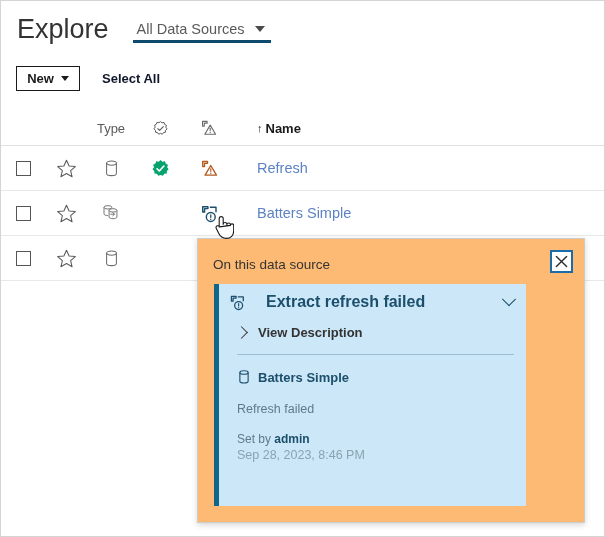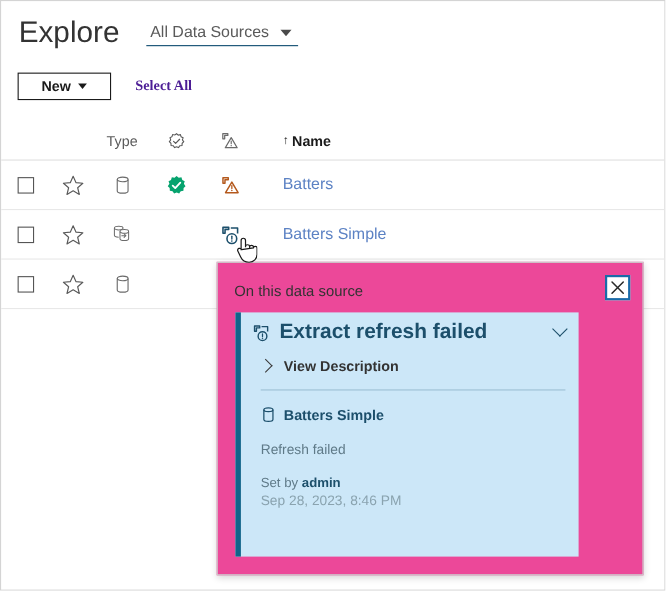--- a/index.html
+++ b/index.html
@@ -37,21 +37,21 @@
     color: #333333;
     letter-spacing: 0px;
     line-height: 30px;
   }
   .source-select {
     margin-left: 24px;
     margin-top: 6px;
     display: flex;
     align-items: center;
     gap: 10px;
-    border-bottom: 1px solid #0c4a6e;
+    border-bottom: 3px solid #0c4a6e;
     padding: 0 6px 3px 4px;
     cursor: pointer;
   }
   .source-select-label {
     font-size: 14.5px;
     color: #5a5a5a;
   }
   .caret-down {
     width: 0; height: 0;
     border-left: 5px solid transparent;
@@ -63,21 +63,21 @@
   .toolbar {
     position: absolute;
     left: 0; top: 60px;
     width: 605px;
     height: 34px;
     display: flex;
     align-items: center;
   }
   .new-button {
     margin-left: 15px;
-    width: 85px;
+    width: 64px;
     height: 25px;
     border: 1px solid #1a1a1a;
     background: #ffffff;
     display: flex;
     align-items: center;
     justify-content: center;
     gap: 7px;
     cursor: pointer;
     box-sizing: border-box;
   }
@@ -89,23 +89,22 @@
   .caret-down-sm {
     width: 0; height: 0;
     border-left: 4.5px solid transparent;
     border-right: 4.5px solid transparent;
     border-top: 5.5px solid #1a1a1a;
   }
   .select-all {
     margin-left: 22px;
     font-size: 13px;
     font-weight: bold;
-    color: #4c1d95;
-    cursor: pointer;
-    font-family: Liberation Serif, serif;
+    color: #0f172a;
+    cursor: pointer;
   }
 
   
   .table {
     position: absolute;
     left: 0; top: 110px;
     width: 605px;
   }
   .thead {
     height: 34px;
@@ -156,21 +155,21 @@
     cursor: pointer;
   }
 
   
   .popover {
     position: absolute;
     left: 196px;
     top: 237px;
     width: 388px;
     height: 285px;
-    background: #ec4899;
+    background: #fdba74;
     border: 1px solid #cccccc;
     box-shadow: 0 2px 6px rgba(0,0,0,0.16);
     box-sizing: border-box;
   }
   .popover-title {
     position: absolute;
     left: 15px;
     top: 18px;
     font-size: 13.5px;
     color: #333333;
@@ -201,24 +200,24 @@
     box-sizing: border-box;
   }
   .alert-head {
     display: flex;
     align-items: center;
     height: 26px;
     padding: 0 12px 0 10px;
     margin-top: 5px;
   }
   .alert-head-text {
-    font-size: 19px;
+    font-size: 16px;
     font-weight: bold;
     color: #1c4f6b;
-    margin-left: 8px;
+    margin-left: 20px;
     flex: 1;
   }
   .chev-down {
     width: 9px; height: 9px;
     border-right: 1.6px solid #1c4f6b;
     border-bottom: 1.6px solid #1c4f6b;
     transform: rotate(45deg) translate(-2px,-2px);
     cursor: pointer;
   }
   .view-desc {
@@ -364,21 +363,21 @@
       </div>
       <div class="c-qual">
         <svg width="19" height="19" viewBox="0 0 24 24">
           <path d="M3.4 3.2h6.1v2.3H5.7v4.1H3.4z" fill="none" stroke="#b4591d" stroke-width="1.7" stroke-linejoin="round"></path>
           <path d="M13.6 8.2 20.8 20.4H6.4z" fill="none" stroke="#b4591d" stroke-width="1.7" stroke-linejoin="round"></path>
           <path d="M13.6 12.3v3.3" stroke="#b4591d" stroke-width="1.5" stroke-linecap="round"></path>
           <circle cx="13.6" cy="17.9" r="0.9" fill="#b4591d"></circle>
         </svg>
       </div>
       <div class="c-name">
-        <span class="name-link">Batters</span>
+        <span class="name-link">Refresh</span>
       </div>
     </div>
 
     <div class="trow">
       <div class="c-check">
         <span class="checkbox"></span>
       </div>
       <div class="c-star">
         <svg width="21" height="21" viewBox="0 0 24 24">
           <path d="M12 2.6 15 9.2l7.1.6-5.4 4.7 1.7 7-6.4-3.8-6.4 3.8 1.7-7L1.9 9.8 9 9.2z" fill="none" stroke="#5a5a5a" stroke-width="1.2" stroke-linejoin="round"></path>

